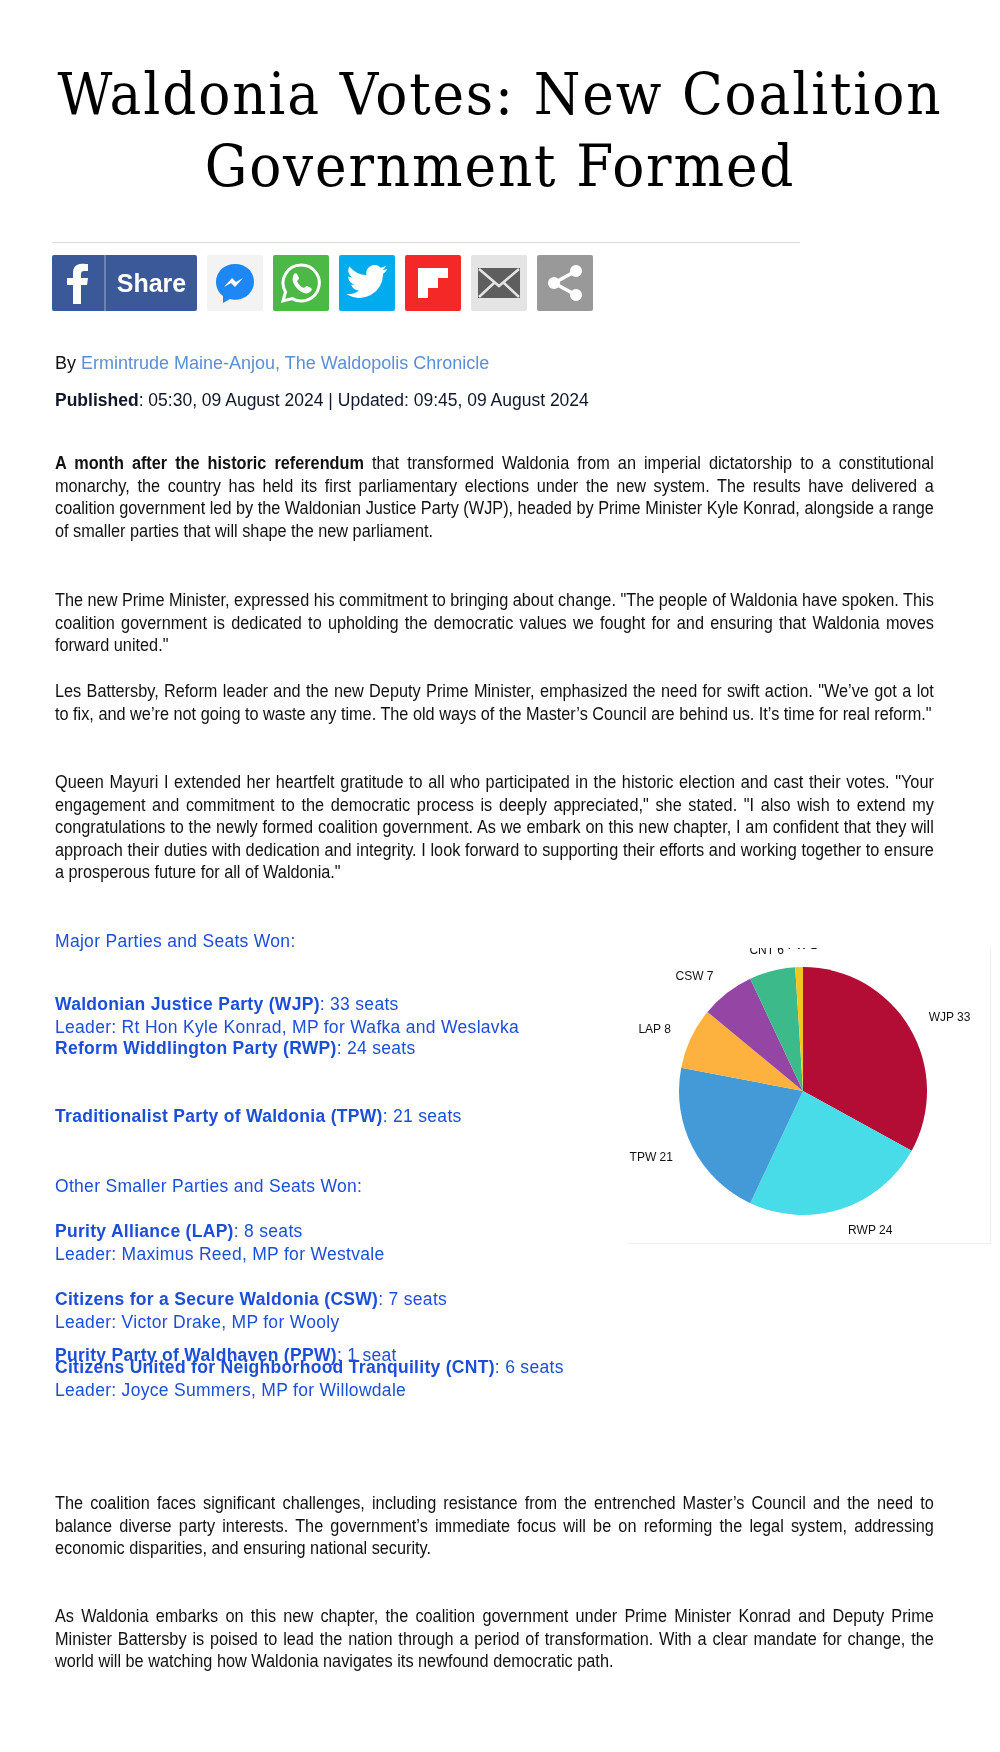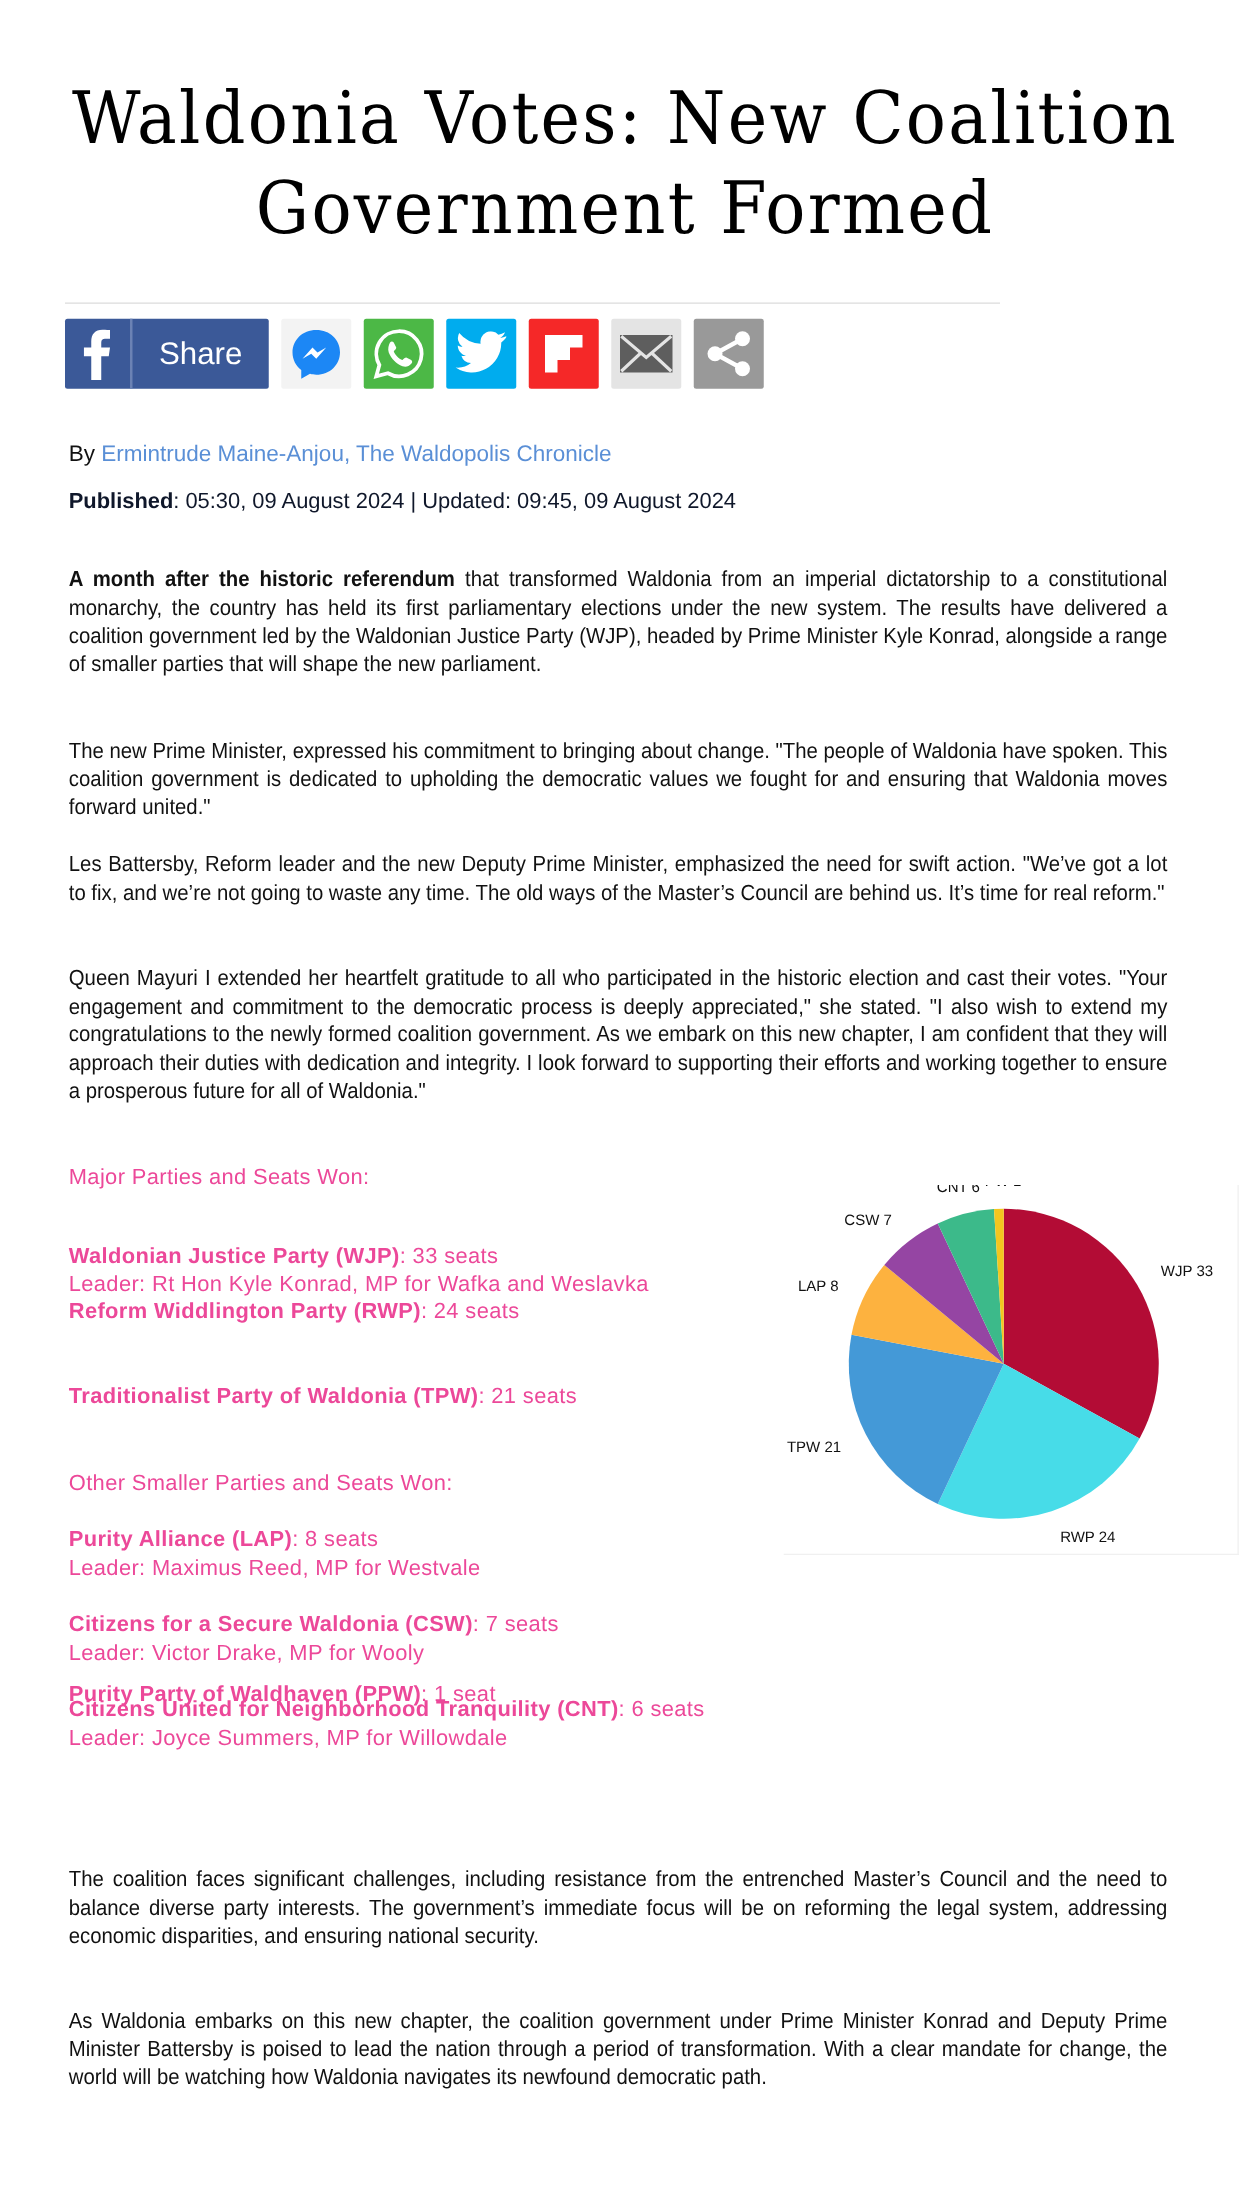--- a/index.html
+++ b/index.html
@@ -6,40 +6,40 @@
     body { width: 1000px; height: 1752px; position: relative; overflow: hidden; color: #111; }
     .title {
       position: absolute; left: 0; top: 58px; width: 1000px; text-align: center;
       font-family: "DejaVu Serif", serif; font-size: 58px; line-height: 72px;
       letter-spacing: 2px; font-weight: normal; margin: 0; color: #000;
       transform: scaleX(0.92); transform-origin: center;
     }
     .rule { position: absolute; left: 52px; top: 242px; width: 748px; height: 1px; background: #dcdcdc; }
     .share-bar { position: absolute; left: 52px; top: 255px; height: 56px; display: flex; gap: 10px; }
     .sbtn { height: 56px; width: 56px; border-radius: 2px; display: flex; align-items: center; justify-content: center; cursor: pointer; box-sizing: border-box; }
-    .sbtn.fb { width: 163px; background: #3b5998; justify-content: flex-start; padding: 0; }
+    .sbtn.fb { width: 145px; background: #3b5998; justify-content: flex-start; padding: 0; font-weight: bold; }
     .fb .fbicon { width: 54px; height: 56px; display: flex; align-items: center; justify-content: center; border-right: 2px solid #6b82b4; box-sizing: border-box; }
     .fb .fblabel { flex: 1; text-align: center; color: #fff; font-family: "Liberation Sans", sans-serif; font-size: 25px; }
     .sbtn.msg { background: #f3f3f3; }
     .sbtn.wa { background: #4cb846; }
     .sbtn.tw { background: #00acee; }
     .sbtn.fl { background: #f52828; }
     .sbtn.em { background: #e4e4e4; }
     .sbtn.sh { background: #999999; }
     .byline { position: absolute; left: 55px; top: 353px; font-family: "Liberation Sans", sans-serif; font-size: 18px; color: #111; }
     .byline a { color: #5a8fd6; text-decoration: none; }
     .pub { position: absolute; left: 55px; top: 390px; font-family: "Liberation Sans", sans-serif; font-size: 17.5px; color: #0f172a; }
     .pub b { font-weight: bold; }
     .para {
       position: absolute; left: 55px; width: 879px; margin: 0;
       font-family: "Liberation Sans", sans-serif; font-size: 17.5px; line-height: 22.6px;
       text-align: justify; color: #111;
       transform: scaleX(0.93); transform-origin: left top; width: 945px;
     }
-    .plain { position: absolute; left: 55px; font-family: "Liberation Sans", sans-serif; font-size: 17.5px; line-height: 22.6px; color: #ec4899; margin: 0; letter-spacing: 0.3px; }
+    .plain { position: absolute; left: 55px; font-family: "Liberation Sans", sans-serif; font-size: 17.5px; line-height: 22.6px; color: #1d4ed8; margin: 0; letter-spacing: 0.3px; }
     .plain b { font-weight: bold; }
     .chart-box { position: absolute; left: 627px; top: 948px; width: 363px; height: 295px; border-right: 1px solid #f0f0f0; border-bottom: 1px solid #f0f0f0; }
     #pie { position: absolute; left: 0; top: 0; }
     .pie-label { font-family: "Liberation Sans", sans-serif; font-size: 12px; fill: #111; }
   </style>
 </head>
 <body>
 
 <h1 class="title">
   <span>Waldonia Votes: New Coalition</span><br>

